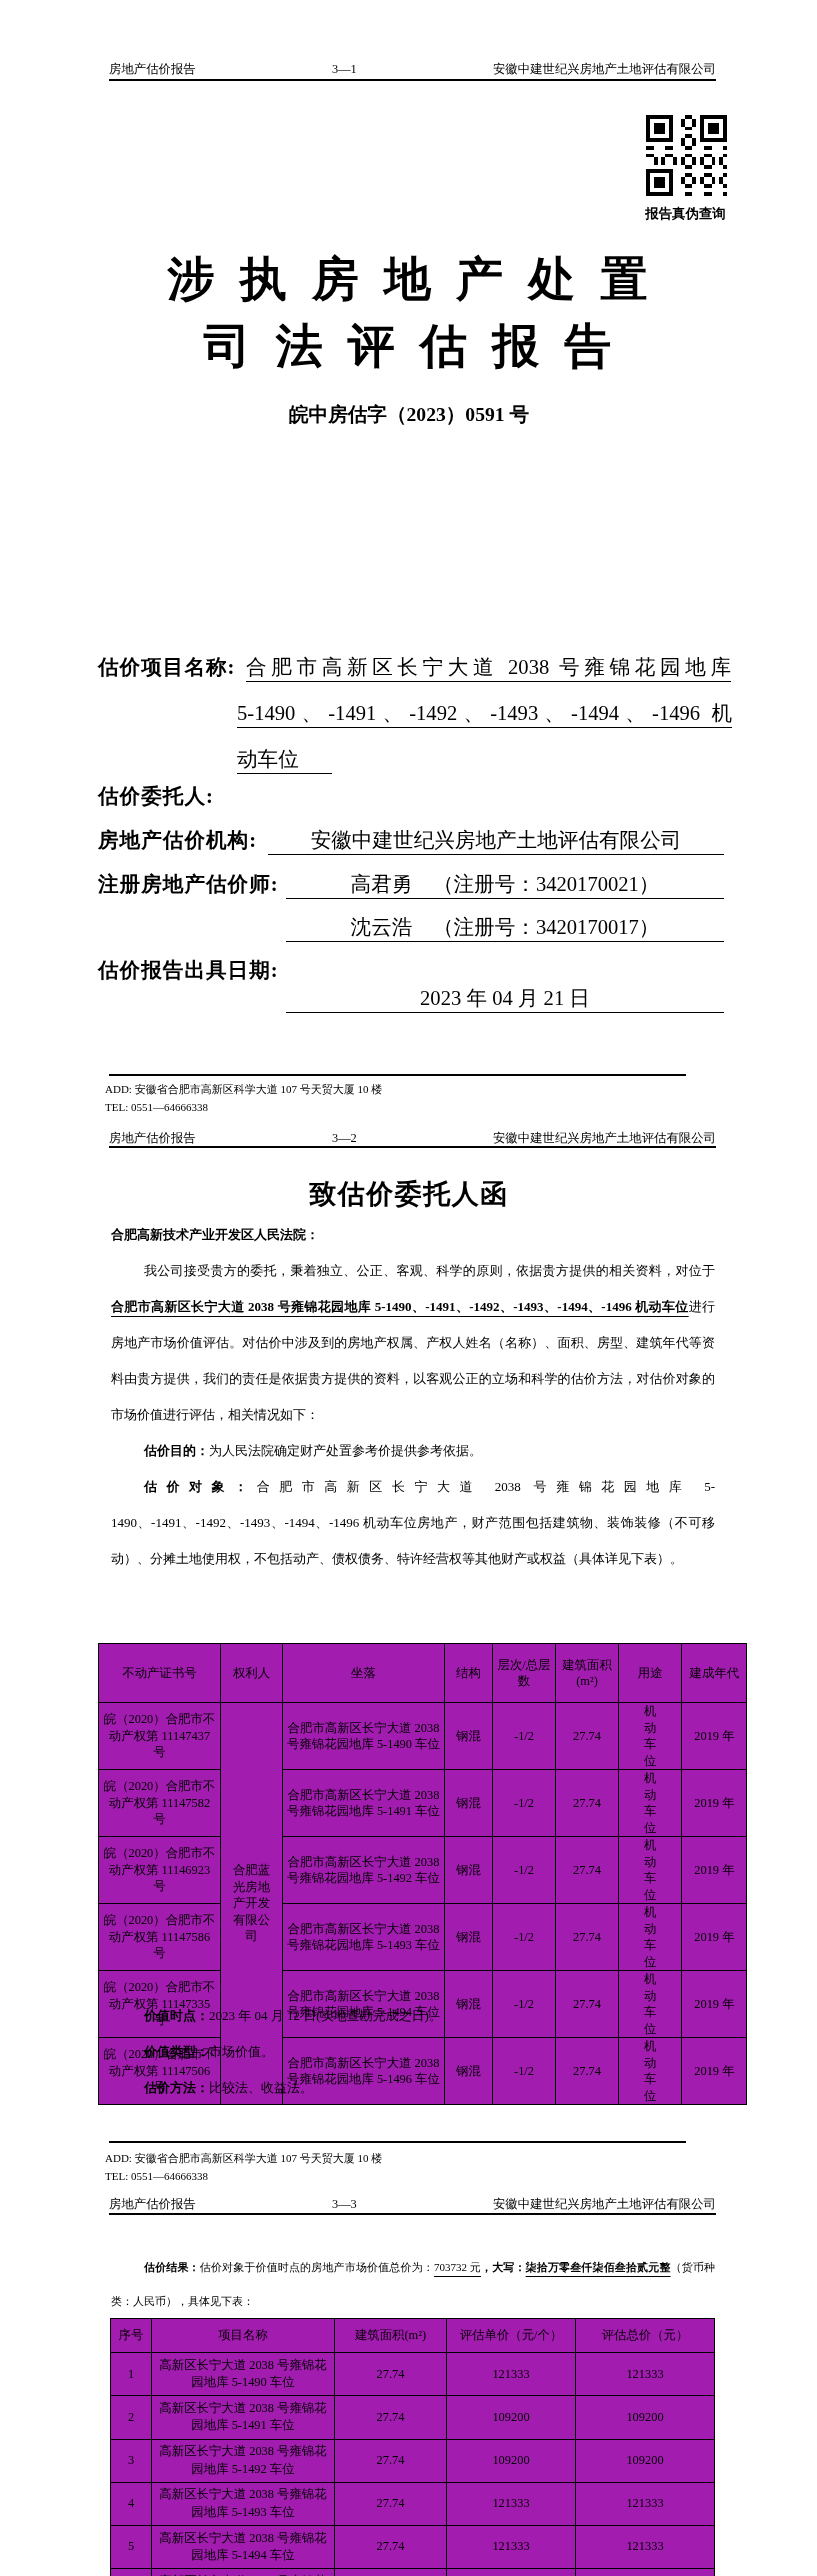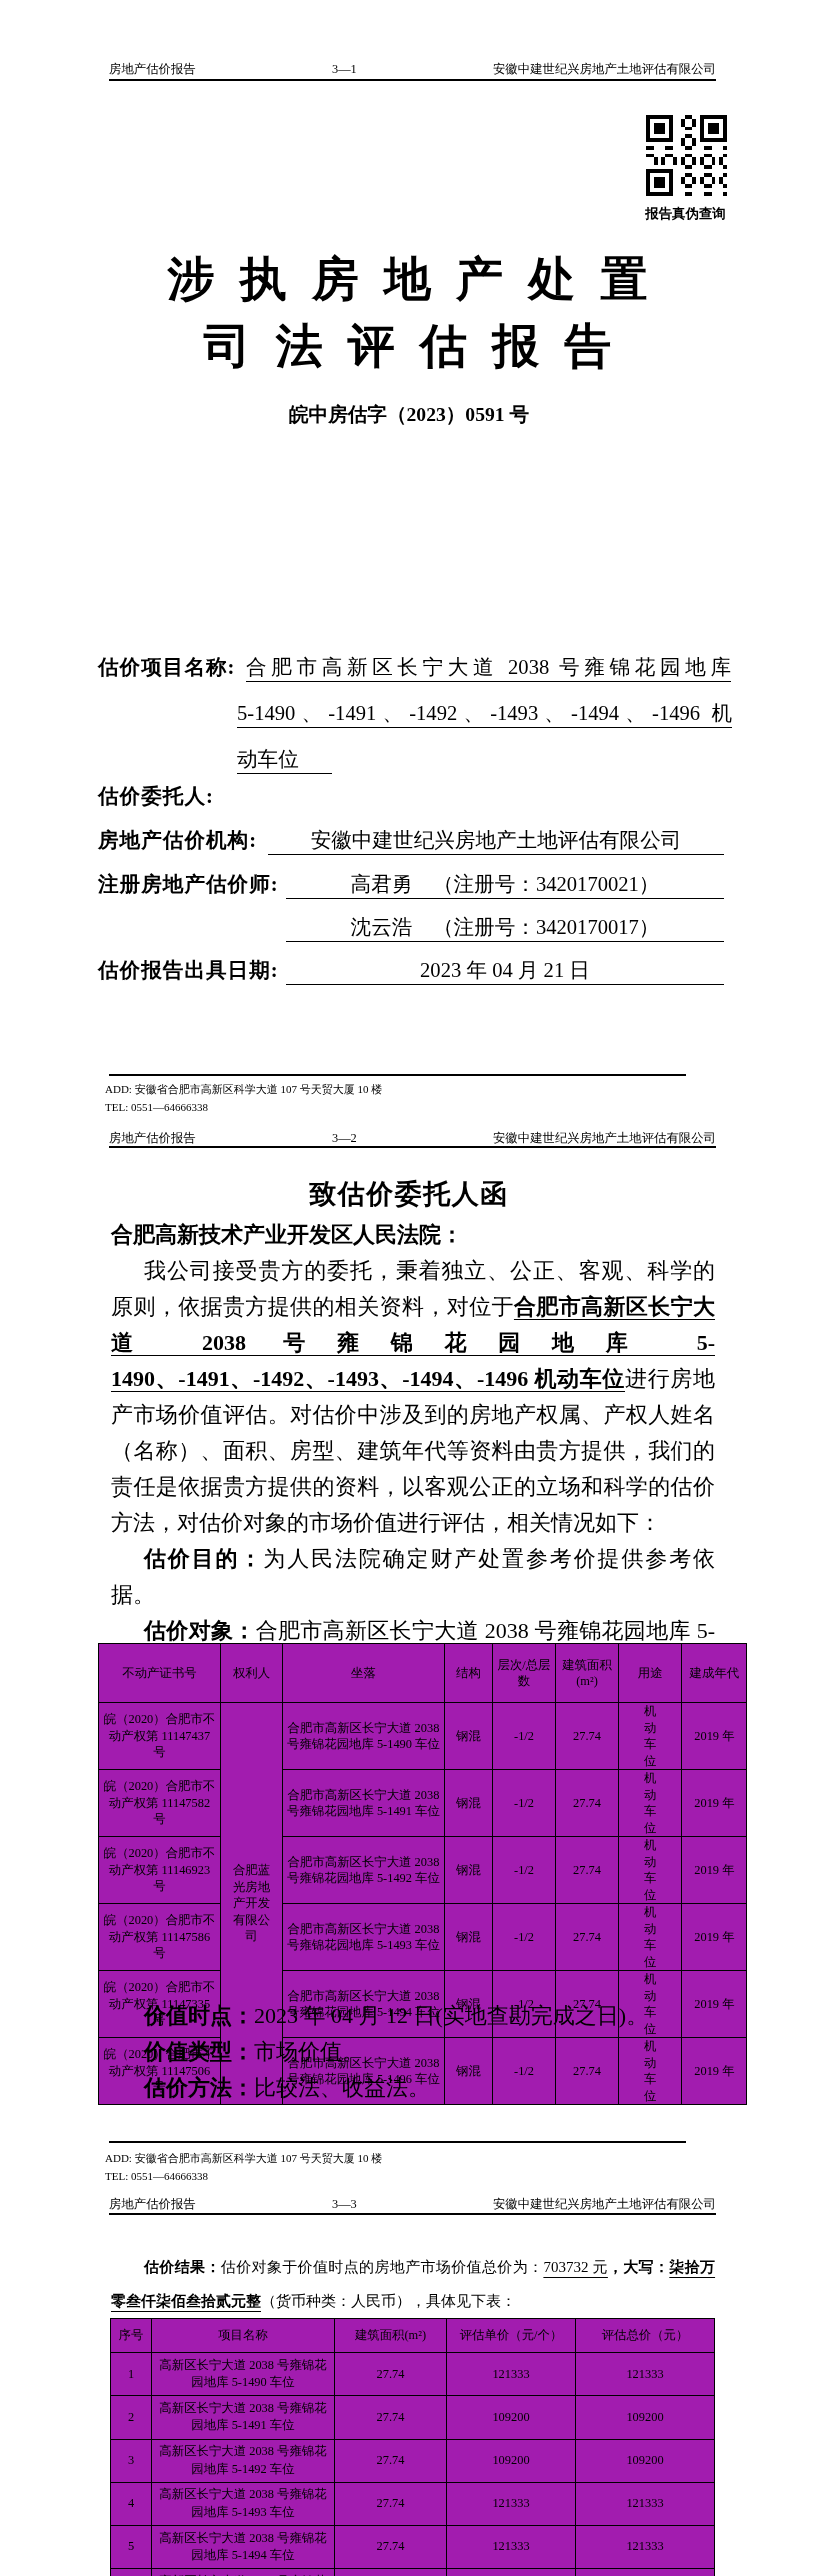--- a/index.html
+++ b/index.html
@@ -21,39 +21,39 @@
          font-size:13.4px;font-weight:bold;}
   .title{position:absolute;left:0;top:246px;width:818px;text-align:center;
          font-weight:bold;font-size:47px;line-height:67px;letter-spacing:3.1px;word-spacing:7.2px;}
   .docno{position:absolute;left:0;top:401px;width:818px;text-align:center;
          font-size:19.6px;font-weight:bold;}
   .flabel{position:absolute;left:98px;font-size:20.6px;font-weight:bold;line-height:27px;white-space:nowrap;letter-spacing:1px;}
   .uline{position:absolute;border-bottom:1.5px solid #000;height:27px;line-height:27px;
          font-size:20.6px;text-align:center;white-space:nowrap;}
   .just{text-align:justify;text-align-last:justify;}
   
-  .body2{position:absolute;left:111px;width:604px;font-size:22px;line-height:36px;text-align:justify;}
+  .body2{position:absolute;left:111px;width:604px;font-size:13px;line-height:36px;text-align:justify;}
   .body2 p{margin:0;}
   .ind{text-indent:33px;}
   .b{font-weight:bold;}
   .u{text-decoration:underline;text-decoration-thickness:1px;text-underline-offset:5.2px;}
   
   table{border-collapse:collapse;table-layout:fixed;position:absolute;background:#a21caf;}
   td{border:1px solid #000;text-align:center;vertical-align:middle;
      font-size:12.4px;line-height:16.5px;padding:2.1px 3.1px;word-break:break-all;}
   .t1{top:1643px;left:98px;}
   .t1 .hrow td{height:54px;}
   .t1 .drow td{height:45px;}
   .t1 td.owner{padding:0 10.3px;}
   .t1 td.use{padding:0 25px;}
   .t2{top:2318px;left:110px;}
   .t2 .hrow td{height:29px;}
   .t2 .drow td{height:38px;line-height:17.5px;}
   
-  .resultp{position:absolute;left:111px;top:2250px;width:604px;font-size:15px;
+  .resultp{position:absolute;left:111px;top:2250px;width:604px;font-size:11px;
            line-height:34px;text-align:justify;}
 </style>
 </head>
 <body>
 
 <div class="doc">
 
   <div class="phead" style="top:61px;">
     <span>房地产估价报告</span>
     <span>3—1</span>
@@ -256,21 +256,21 @@
   <div class="flabel" style="top:783px;text-align:right;">估价委托人:</div>
 
   <div class="flabel" style="top:827px;">房地产估价机构:</div>
   <div class="uline" style="top:827px;left:268px;width:456px;">安徽中建世纪兴房地产土地评估有限公司</div>
 
   <div class="flabel" style="top:871px;">注册房地产估价师:</div>
   <div class="uline" style="top:871px;left:286px;width:438px;">高君勇　（注册号：3420170021）</div>
   <div class="uline" style="top:914px;left:286px;width:438px;">沈云浩　（注册号：3420170017）</div>
 
   <div class="flabel" style="top:957px;">估价报告出具日期:</div>
-  <div class="uline" style="top:957px;left:286px;width:438px;">2023 年 04 月 21 日</div>
+  <div class="uline" style="top:985px;left:286px;width:438px;">2023 年 04 月 21 日</div>
 
   <div class="frule" style="top:1074px;"></div>
   <div class="faddr" style="top:1082px;">ADD: 安徽省合肥市高新区科学大道 107 号天贸大厦 10 楼</div>
   <div class="faddr" style="top:1101px;">TEL: 0551—64666338</div>
 
   <div class="phead" style="top:1130px;">
     <span>房地产估价报告</span>
     <span>3—2</span>
     <span>安徽中建世纪兴房地产土地评估有限公司</span>
   </div>

